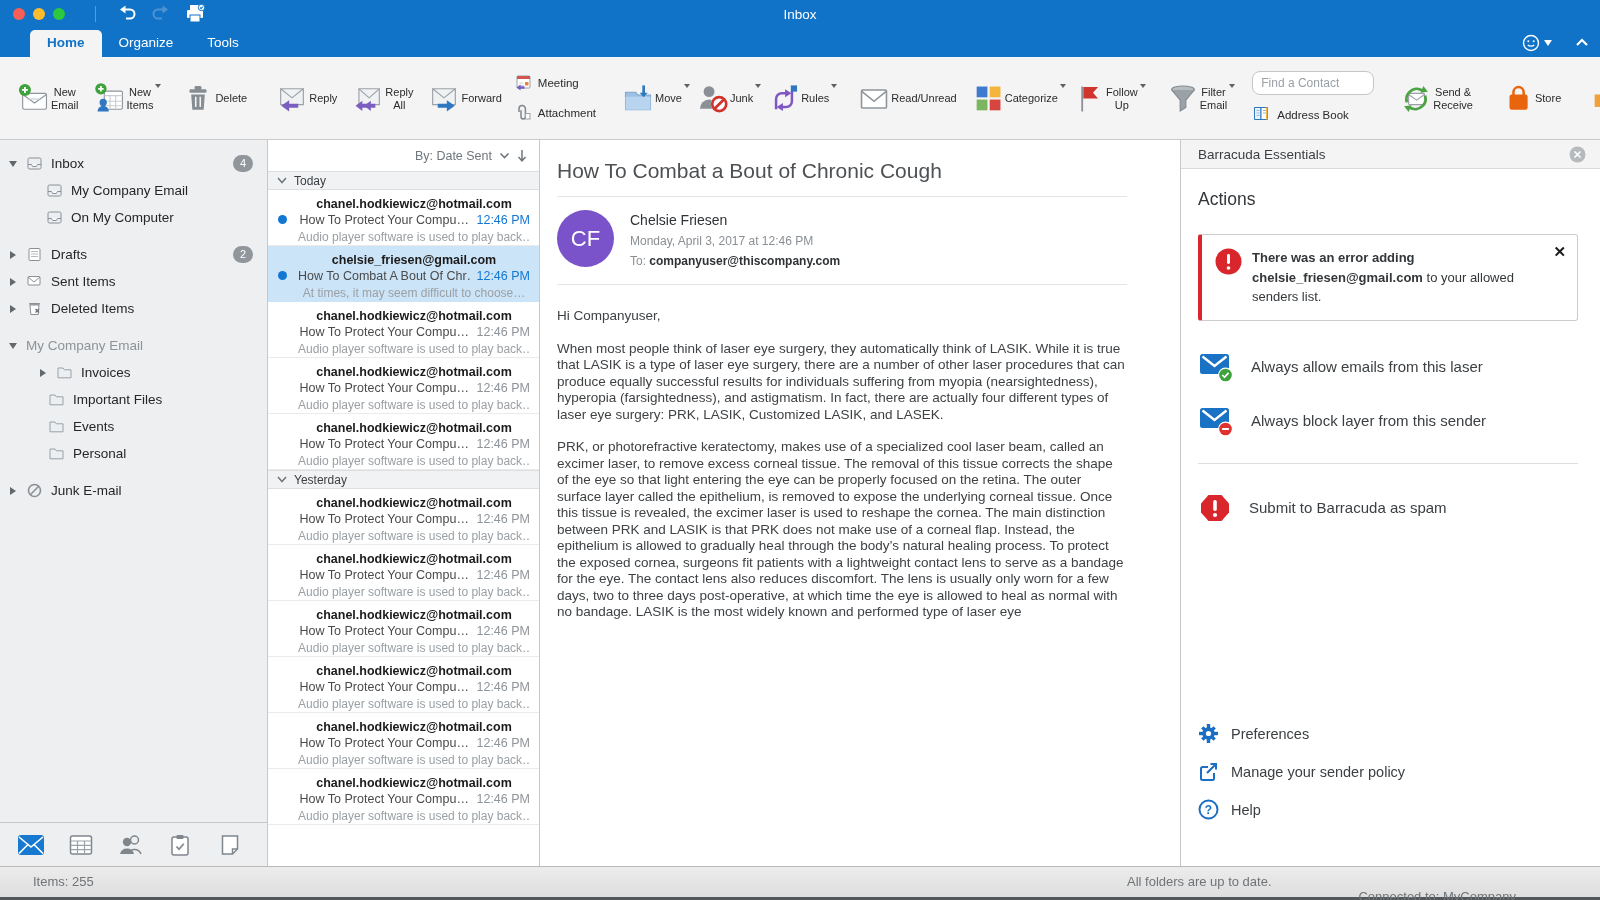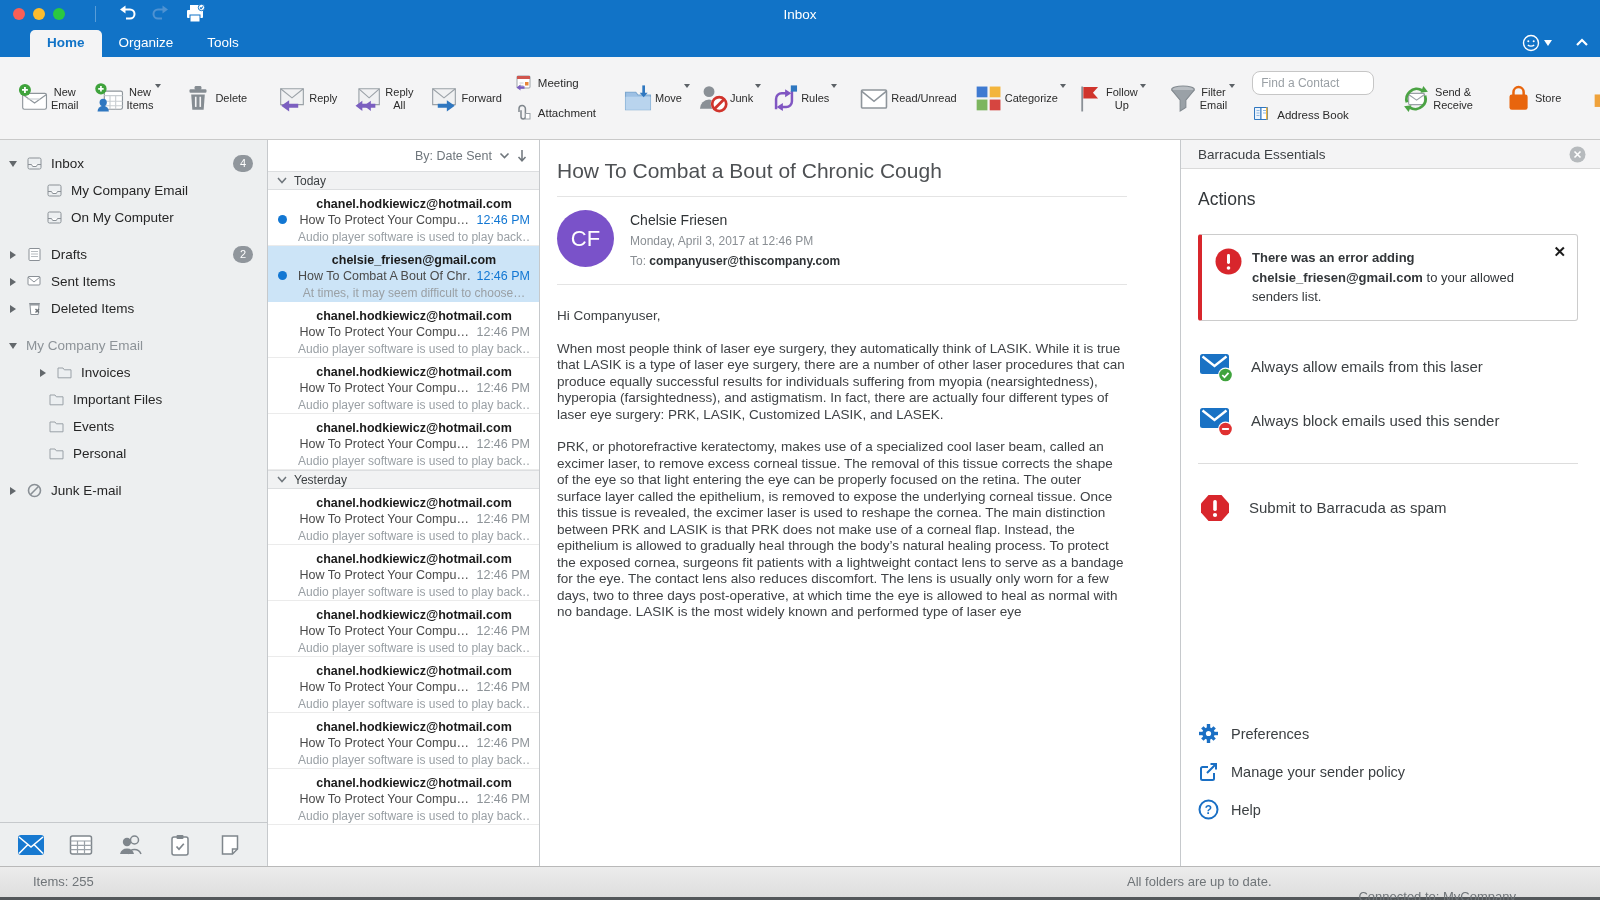--- a/index.html
+++ b/index.html
@@ -763,21 +763,21 @@
         <span>Always allow emails from this laser</span>
       </div>
       <div class="bc-row block">
         <svg width="36" height="32" viewBox="0 0 36 32">
             <rect x="2" y="3" width="29" height="20" rx="2.5" fill="#1a72c4"></rect>
             <path d="M4.5,5.5 L16.5,15 L28.5,5.5" fill="none" stroke="#fff" stroke-width="2.4"></path>
             <circle cx="27.5" cy="24" r="7.5" fill="#fff"></circle>
             <circle cx="27.5" cy="24" r="6.3" fill="#e03131"></circle>
             <rect x="23.8" y="22.9" width="7.4" height="2.2" rx="1" fill="#fff"></rect>
           </svg>
-        <span>Always block emails used this sender</span>
+        <span>Always block layer from this sender</span>
       </div>
 
       <div class="bc-divider"></div>
 
       <div class="bc-row spam">
         <svg width="34" height="32" viewBox="0 0 34 32">
             <polygon points="10.5,3 23.5,3 31,11.5 31,20.5 23.5,29 10.5,29 3,20.5 3,11.5" fill="#d8262c"></polygon>
             <rect x="15.2" y="8" width="3.6" height="11" rx="1.7" fill="#fff"></rect>
             <circle cx="17" cy="23" r="2.1" fill="#fff"></circle>
           </svg>

